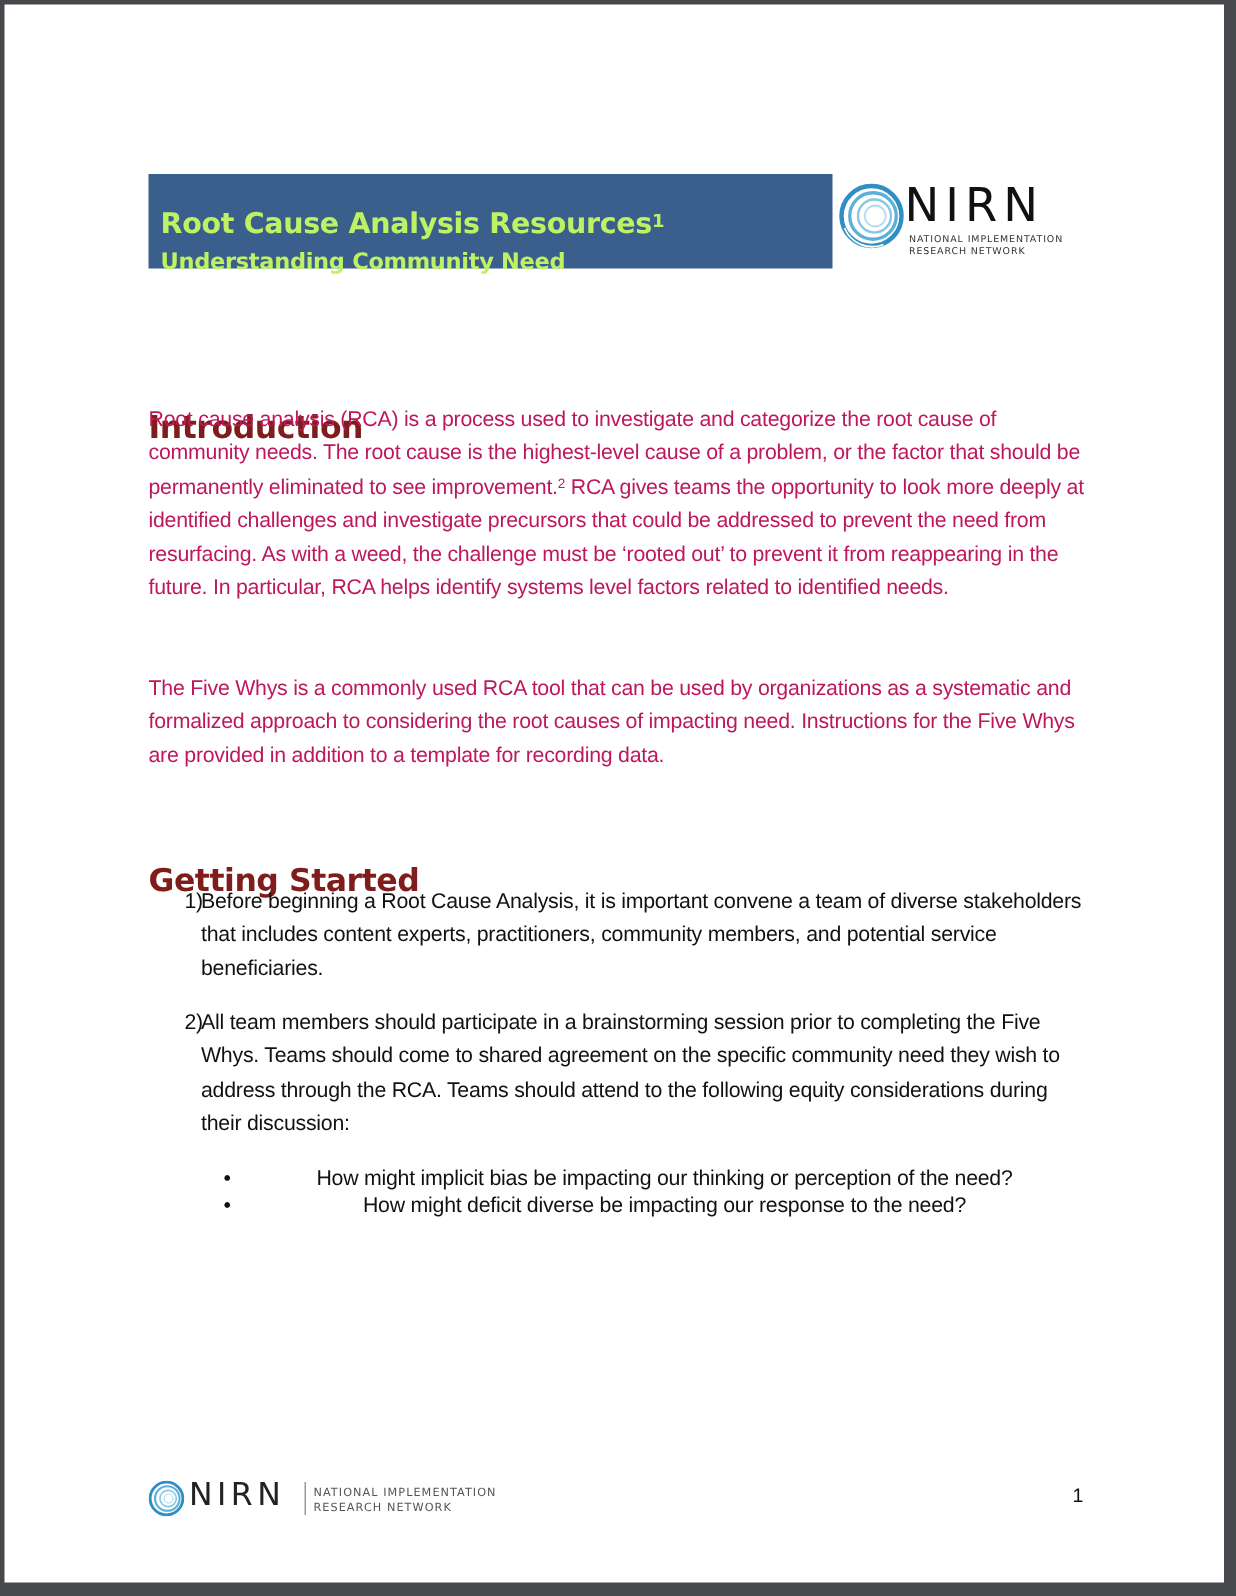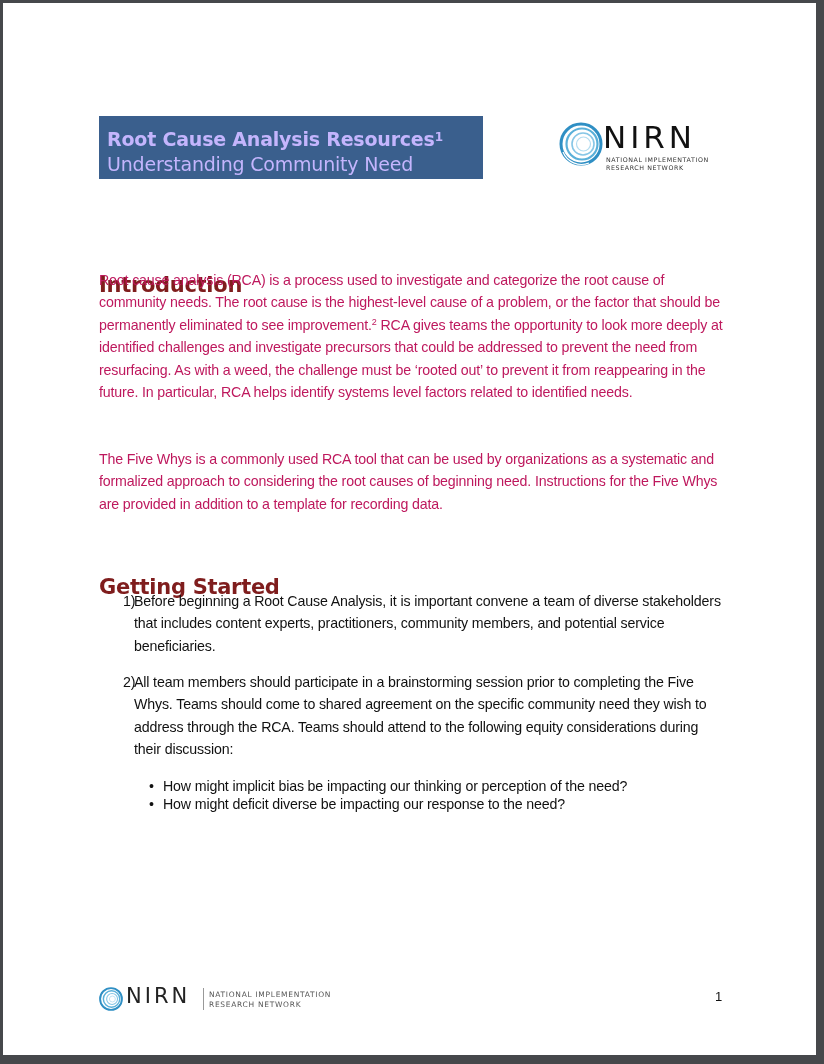--- a/index.html
+++ b/index.html
@@ -12,30 +12,30 @@
     }
     .page {
       position: absolute;
       left: 3px; top: 3px;
       width: 813px; height: 1052px;
       background: #ffffff;
     }
     .title-bar {
       position: absolute;
       left: 96px; top: 113px;
-      width: 384px; height: 63px;
+      width: 456px; height: 63px;
       background: #3a5f8d;
-      color: #c4b5fd;
+      color: #bef264;
       box-sizing: border-box;
-      padding: 10px 8px 0 8px;
+      padding: 20px 8px 0 8px;
       font-family: "DejaVu Sans", sans-serif;
     }
     .title-line1 { font-size: 19px; font-weight: bold; line-height: 26px; letter-spacing: -0.2px; }
     .title-line1 sup { font-size: 12px; vertical-align: top; position: relative; top: -2px; }
-    .title-line2 { font-size: 19px; font-weight: normal; line-height: 25px; letter-spacing: -0.2px; }
+    .title-line2 { font-size: 15px; font-weight: bold; line-height: 25px; letter-spacing: -0.2px; }
 
     .logo-top { position: absolute; left: 556px; top: 117px; width: 160px; height: 60px; }
     .logo-top .swirl { position: absolute; left: 0; top: 2px; }
     .logo-top .wordmark {
       position: absolute; left: 44px; top: -1px;
       font-family: "DejaVu Sans", sans-serif;
       font-size: 31px; letter-spacing: 4px; color: #111; font-weight: normal;
     }
     .logo-top .tagline {
       position: absolute; left: 47px; top: 36px;
@@ -66,21 +66,21 @@
     }
     .num-item .num { position: absolute; left: 0; top: 0; }
     .num-item .txt { margin-left: 11px; display: block; }
 
     .bullets { position: absolute; left: 144px; top: 774px; width: 560px; }
     .bullet {
       position: relative; font-size: 14.2px; line-height: 18px; color: #111;
       font-family: "Liberation Sans", sans-serif; letter-spacing: -0.15px;
     }
     .bullet .dot { position: absolute; left: 2px; top: 0; }
-    .bullet .btxt { margin-left: 16px; display: block; }
+    .bullet .btxt { margin-left: 32px; display: block; text-align: center; }
 
     .logo-foot { position: absolute; left: 96px; top: 980px; width: 240px; height: 32px; }
     .logo-foot .swirl { position: absolute; left: 0; top: 4px; }
     .logo-foot .wordmark {
       position: absolute; left: 27px; top: 1px;
       font-family: "DejaVu Sans", sans-serif;
       font-size: 21px; letter-spacing: 3px; color: #222;
     }
     .logo-foot .divider { position: absolute; left: 104px; top: 5px; width: 1px; height: 22px; background: #999; }
     .logo-foot .tagline {
@@ -115,21 +115,21 @@
     <div class="tagline">
       <div>NATIONAL IMPLEMENTATION</div>
       <div>RESEARCH NETWORK</div>
     </div>
   </div>
 
   <div class="h2" style="top:234px;">Introduction</div>
 
   <div class="para" style="top:266px;"><span>Root cause analysis (RCA) is a process used to investigate and categorize the root cause of community needs. The root cause is the highest-level cause of a problem, or the factor that should be permanently eliminated to see improvement.</span><sup>2</sup><span> RCA gives teams the opportunity to look more deeply at identified challenges and investigate precursors that could be addressed to prevent the need from resurfacing. As with a weed, the challenge must be ‘rooted out’ to prevent it from reappearing in the future.  In particular, RCA helps identify systems level factors related to identified needs.</span></div>
 
-  <div class="para" style="top:445px;">The Five Whys is a commonly used RCA tool that can be used by organizations as a systematic and formalized approach to considering the root causes of beginning need. Instructions for the Five Whys are provided in addition to a template for recording data.</div>
+  <div class="para" style="top:445px;">The Five Whys is a commonly used RCA tool that can be used by organizations as a systematic and formalized approach to considering the root causes of impacting need. Instructions for the Five Whys are provided in addition to a template for recording data.</div>
 
   <div class="h2" style="top:536px;">Getting Started</div>
 
   <div class="num-item" style="top:587px;">
     <span class="num">1)</span>
     <span class="txt">Before beginning a Root Cause Analysis, it is important convene a team of diverse stakeholders that includes content experts, practitioners, community members, and potential service beneficiaries.</span>
   </div>
 
   <div class="num-item" style="top:668px;">
     <span class="num">2)</span>

